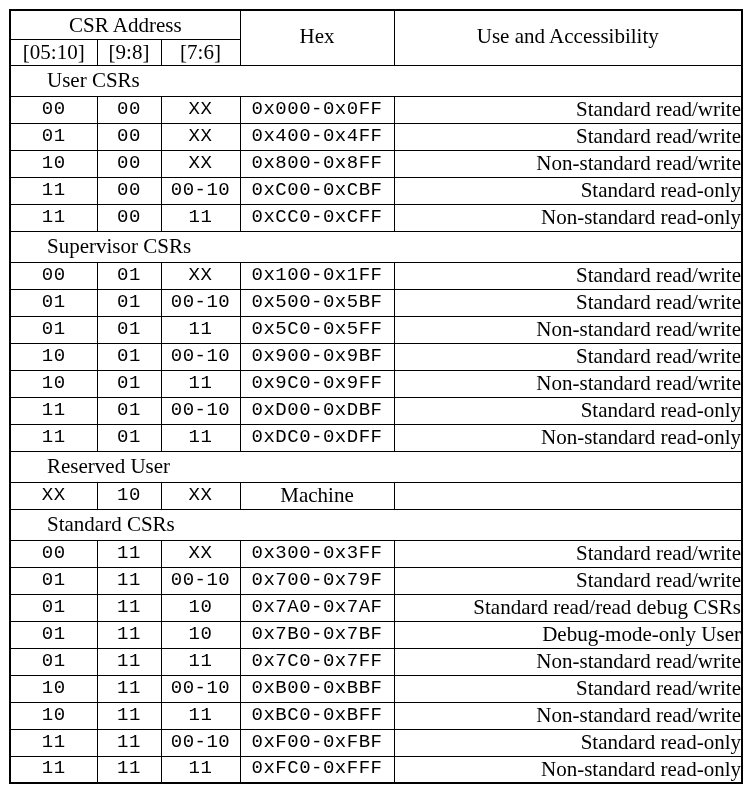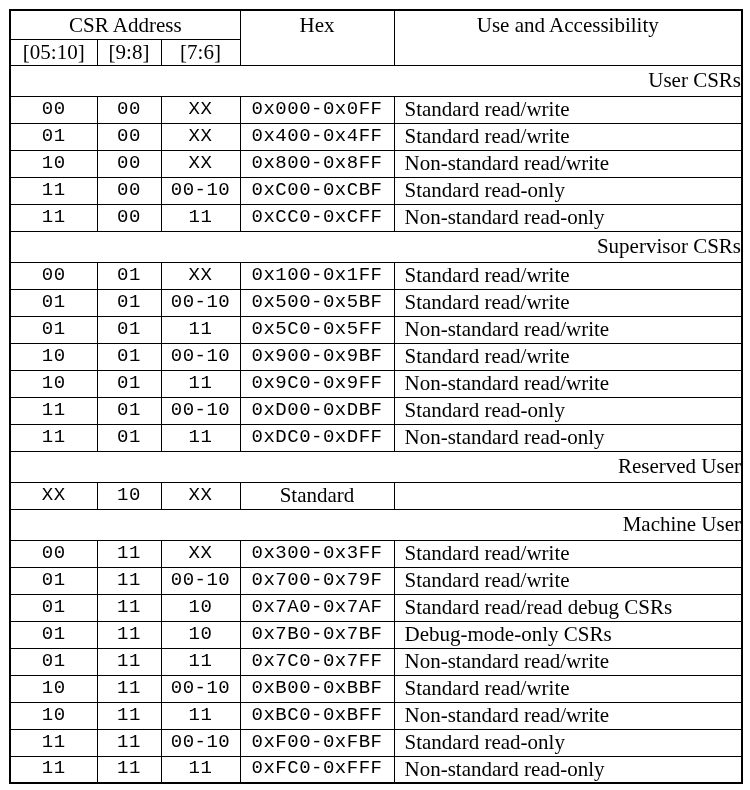--- a/index.html
+++ b/index.html
@@ -42,29 +42,30 @@
   }
   .mono {
     font-family: "Liberation Mono", "DejaVu Sans Mono", monospace;
     font-size: 19px;
     letter-spacing: 0.5px;
   }
   thead tr.head-row-1 { height: 29px; margin-left: 29px; }
   thead tr.head-row-2 { height: 26px; }
   th.span2 {
     vertical-align: top;
-    padding-top: 3px;
+    padding-top: 14px;
   }
   tr.section-row { height: 31px; }
   tr.section-row td {
-    text-align: right;
+    text-align: left;
+    padding-left: 36px;
   }
   tr.data-row { height: 27px; }
   td.use-cell {
-    text-align: left;
+    text-align: right;
     padding-left: 10px;
   }
 </style>
 </head>
 <body>
 
 <div class="page">
   <table class="csr-table">
     <colgroup>
       <col style="width:87px">
@@ -176,25 +177,25 @@
           <td class="mono">0xDC0-0xDFF</td>
           <td class="serif use-cell">Non-standard read-only</td>
         </tr>
         <tr class="section-row">
           <td colspan="5" class="serif">Reserved User</td>
         </tr>
         <tr class="data-row">
           <td class="mono">XX</td>
           <td class="mono">10</td>
           <td class="mono">XX</td>
-          <td class="serif">Standard</td>
+          <td class="serif">Machine</td>
           <td class="serif use-cell"></td>
         </tr>
         <tr class="section-row">
-          <td colspan="5" class="serif">Machine User</td>
+          <td colspan="5" class="serif">Standard CSRs</td>
         </tr>
         <tr class="data-row">
           <td class="mono">00</td>
           <td class="mono">11</td>
           <td class="mono">XX</td>
           <td class="mono">0x300-0x3FF</td>
           <td class="serif use-cell">Standard read/write</td>
         </tr>
         <tr class="data-row">
           <td class="mono">01</td>
@@ -208,21 +209,21 @@
           <td class="mono">11</td>
           <td class="mono">10</td>
           <td class="mono">0x7A0-0x7AF</td>
           <td class="serif use-cell">Standard read/read debug CSRs</td>
         </tr>
         <tr class="data-row">
           <td class="mono">01</td>
           <td class="mono">11</td>
           <td class="mono">10</td>
           <td class="mono">0x7B0-0x7BF</td>
-          <td class="serif use-cell">Debug-mode-only CSRs</td>
+          <td class="serif use-cell">Debug-mode-only User</td>
         </tr>
         <tr class="data-row">
           <td class="mono">01</td>
           <td class="mono">11</td>
           <td class="mono">11</td>
           <td class="mono">0x7C0-0x7FF</td>
           <td class="serif use-cell">Non-standard read/write</td>
         </tr>
         <tr class="data-row">
           <td class="mono">10</td>

